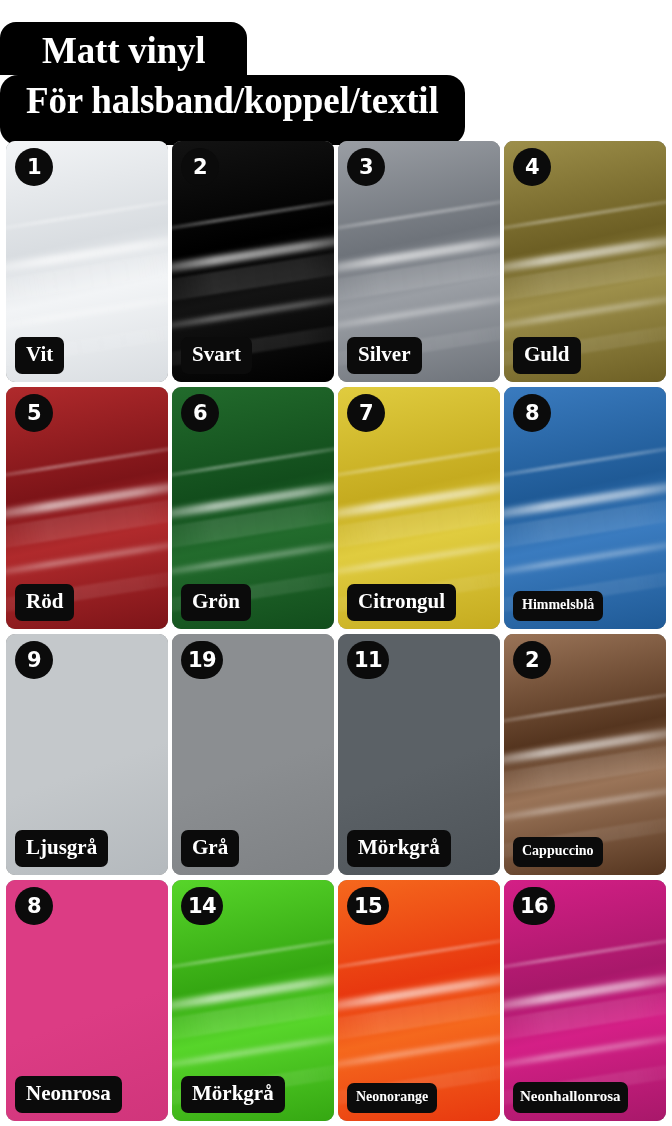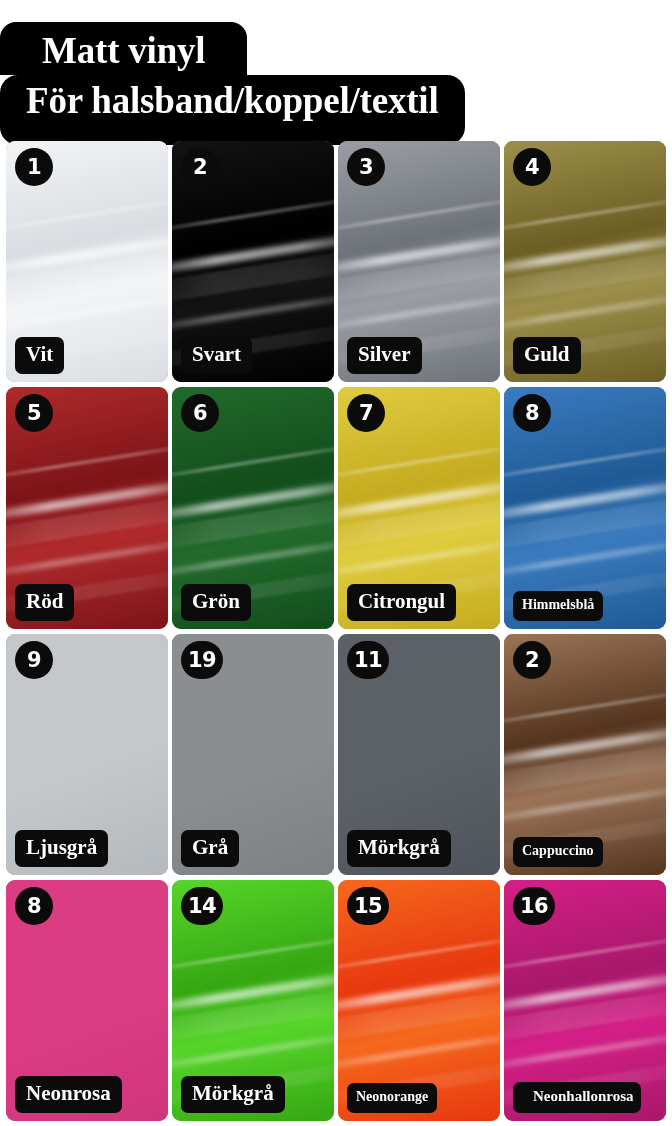--- a/index.html
+++ b/index.html
@@ -120,21 +120,21 @@
     color: #ffffff;
     font-family: "Liberation Serif", serif;
     font-weight: bold;
     font-size: 21px;
     line-height: 1;
     padding: 7px 11px 9px 11px;
     white-space: nowrap;
     box-sizing: border-box;
   }
   .label-pill.sz-s { font-size: 14px; padding: 7px 9px 9px 9px; }
-  .label-pill.sz-xs { font-size: 15px; padding: 7px 7px 9px 20px; }
+  .label-pill.sz-xs { font-size: 15px; padding: 7px 7px 9px 7px; }
 </style>
 </head>
 <body>
 
 <div class="page">
 
   <div class="header">
     <div class="title-line title-line-1">Matt vinyl</div>
     <div class="title-line title-line-2">För halsband/koppel/textil</div>
   </div>

